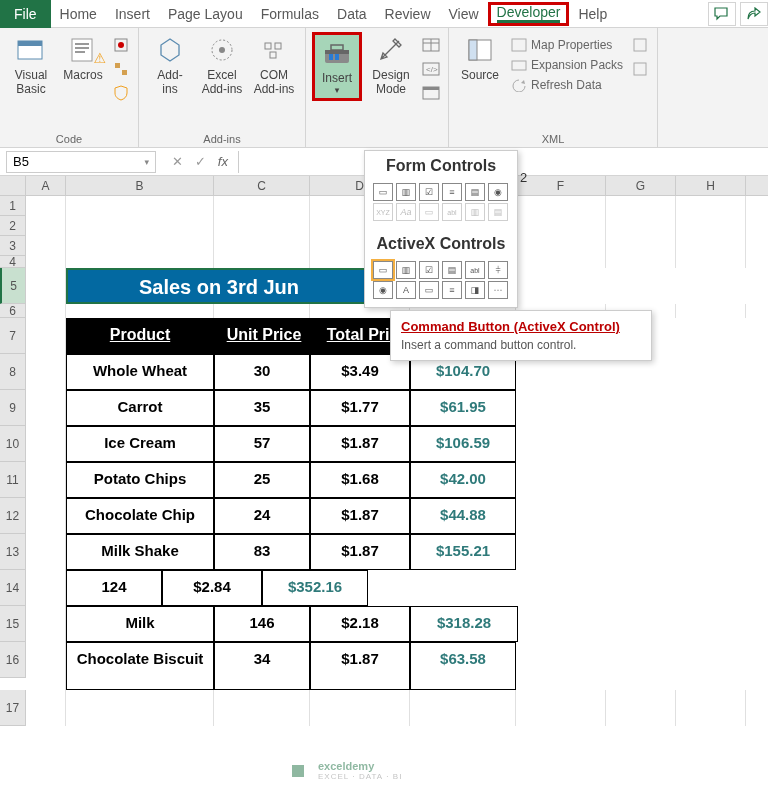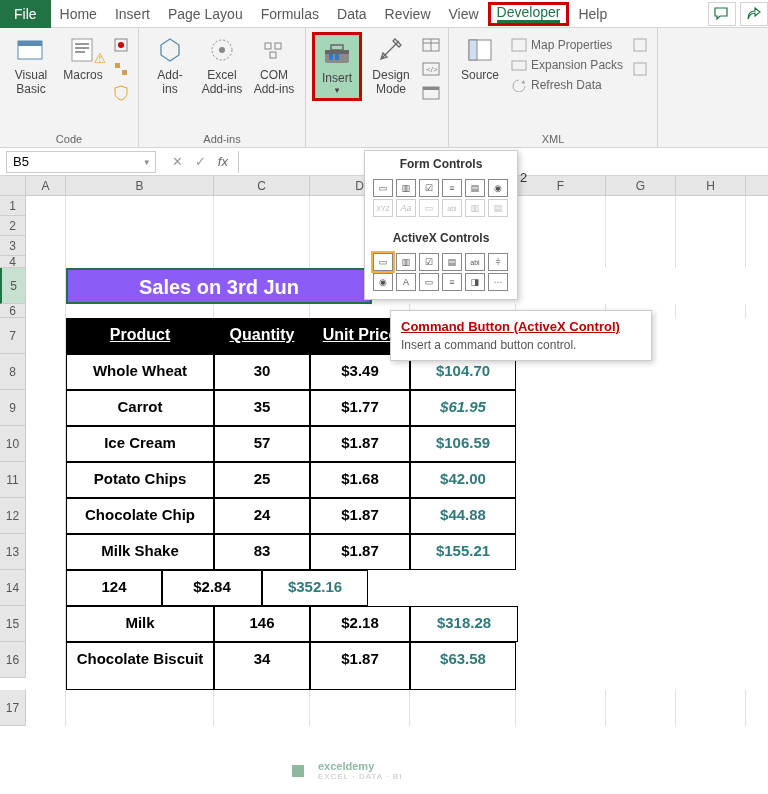--- a/index.html
+++ b/index.html
@@ -36,28 +36,28 @@
 .sheet { position: relative; }
 .col-headers { display: flex; height: 20px; background: #e6e6e6; border-bottom: 1px solid #ccc; }
 .corner { width: 26px; border-right: 1px solid #ccc; background: #e6e6e6; }
 .col-h { border-right: 1px solid #ccc; text-align: center; font-size: 12px; color: #555; display: flex; align-items: center; justify-content: center; }
 .row-container { display: flex; }
 .row-h { width: 26px; background: #e6e6e6; border-right: 1px solid #ccc; border-bottom: 1px solid #ccc; text-align: center; font-size: 12px; color: #555; display: flex; align-items: center; justify-content: center; }
 .row-h.sel { background: #c8e0cf; border-left: 2px solid #217346; }
 .cell { border-right: 1px solid #e0e0e0; height: 100%; }
 
 
-.data-title { background: #8b5cf6; color: #fff; font-size: 20px; font-weight: bold; padding: 6px 0; border: 2px solid #217346; }
+.data-title { background: #0369a1; color: #fff; font-size: 20px; font-weight: bold; padding: 6px 0; border: 2px solid #217346; }
 .data-header { background: #000; color: #fff; font-weight: bold; text-decoration: underline; text-align: center; padding: 7px 4px; font-size: 16px; border: 1px solid #000; }
 .data-cell { background: #fff; border: 1px solid #000; text-align: center; padding: 7px 4px; font-weight: bold; font-size: 15px; }
 .data-cell.total { color: #2f7a7a; }
 
 
 .dropdown { position: absolute; left: 364px; top: 150px; width: 154px; background: #fff; border: 1px solid #ccc; box-shadow: 2px 2px 6px rgba(0,0,0,0.2); z-index: 10; }
-.dd-title { font-weight: bold; font-size: 12px; text-align: center; padding: 6px 0 4px 0; color: #333; }
+.dd-title { font-weight: bold; font-size: 16px; text-align: center; padding: 6px 0 4px 0; color: #333; }
 .dd-grid { display: grid; grid-template-columns: repeat(6, 1fr); gap: 2px; padding: 4px 8px 8px 8px; }
 .dd-item { width: 20px; height: 18px; border: 1px solid #888; display: flex; align-items: center; justify-content: center; font-size: 9px; color: #555; }
 .dd-item.dim { opacity: 0.4; }
 .dd-item.sel { outline: 2px solid #f4b042; }
 
 
 .tooltip { position: absolute; left: 390px; top: 310px; width: 262px; background: #fff; border: 1px solid #ccc; box-shadow: 2px 2px 6px rgba(0,0,0,0.2); padding: 8px 10px; z-index: 20; }
 .tooltip-title { font-weight: bold; color: #b00; text-decoration: underline; font-size: 13px; margin-bottom: 4px; }
 .tooltip-body { font-size: 12px; color: #555; }
 
@@ -378,39 +378,38 @@
         <div class="cell" style="width: 100px; height: 14px;"></div>
         <div class="cell" style="width: 106px; height: 14px;"></div>
         <div class="cell" style="width: 90px; height: 14px;"></div>
         <div class="cell" style="width: 70px; height: 14px;"></div>
         <div class="cell" style="width: 70px; height: 14px;"></div>
       </div>
       <div class="row-container" style="height: 36px;">
         <div class="row-h" style="height: 36px;">7</div>
         <div class="cell" style="width: 40px;"></div>
         <div class="data-header" style="width: 148px;">Product</div>
-        <div class="data-header" style="width: 96px;">Quantity</div>
         <div class="data-header" style="width: 100px;">Unit Price</div>
         <div class="data-header" style="width: 106px;">Total Price</div>
       </div>
       <div class="row-container" style="height: 36px;">
         <div class="row-h" style="height: 36px;">8</div>
         <div class="cell" style="width: 40px;"></div>
         <div class="data-cell" style="width: 148px;">Whole Wheat</div>
         <div class="data-cell" style="width: 96px;">30</div>
         <div class="data-cell" style="width: 100px;">$3.49</div>
         <div class="data-cell total" style="width: 106px;">$104.70</div>
       </div>
       <div class="row-container" style="height: 36px;">
         <div class="row-h" style="height: 36px;">9</div>
         <div class="cell" style="width: 40px;"></div>
         <div class="data-cell" style="width: 148px;">Carrot</div>
         <div class="data-cell" style="width: 96px;">35</div>
         <div class="data-cell" style="width: 100px;">$1.77</div>
-        <div class="data-cell total" style="width: 106px; font-style: italic;">$61.95</div>
+        <div class="data-cell total" style="width: 106px;">$61.95</div>
       </div>
       <div class="row-container" style="height: 36px;">
         <div class="row-h" style="height: 36px;">10</div>
         <div class="cell" style="width: 40px;"></div>
         <div class="data-cell" style="width: 148px;">Ice Cream</div>
         <div class="data-cell" style="width: 96px;">57</div>
         <div class="data-cell" style="width: 100px;">$1.87</div>
         <div class="data-cell total" style="width: 106px;">$106.59</div>
       </div>
       <div class="row-container" style="height: 36px;">

